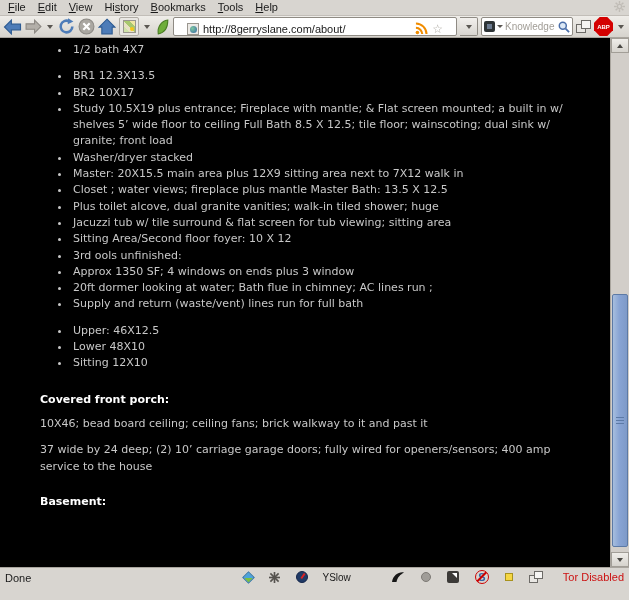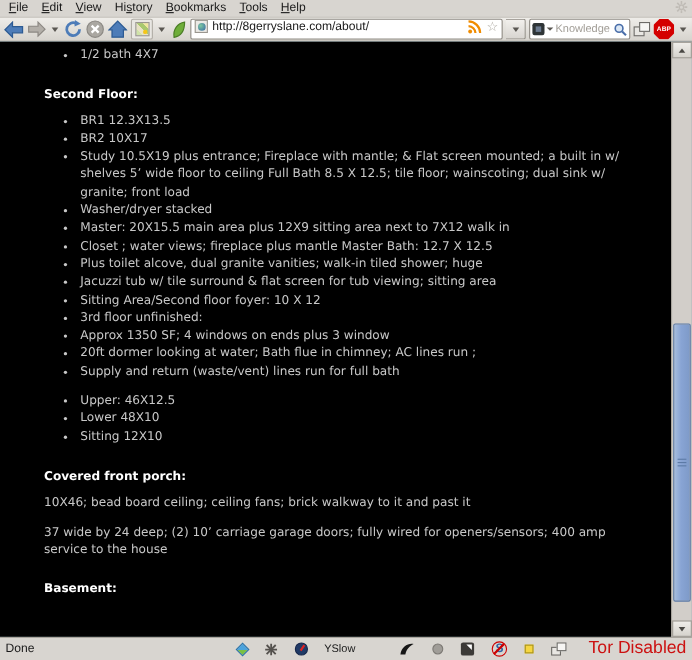--- a/index.html
+++ b/index.html
@@ -24,21 +24,21 @@
   }
   .tbtn { display:flex; align-items:center; justify-content:center; height:20px; }
   .chev { width:0; height:0; border-left:3.5px solid transparent; border-right:3.5px solid transparent; border-top:4px solid #5a5752; margin:0 2px; }
   .map-btn { border:1px solid #b0aca5; border-radius:2px; background:#e9e7e3; width:20px; height:19px; }
   .mosaic { width:13px; height:13px; border:1px solid #9a968f; background:
     linear-gradient(45deg,#cfe3a8 25%,#e8e2c4 25% 50%,#a8c86e 50% 75%,#f0e6a0 75%); position:relative; }
   .mosaic::after { content:""; position:absolute; right:1px; bottom:1px; width:4px; height:4px; background:#f5c518; border-radius:50%; }
   
   .urlbar {
     flex:1; height:19px; background:#fff; border:1px solid #8f8b84; border-radius:2px;
-    display:flex; align-items:flex-start; padding:0 3px; gap:4px; min-width:0;
+    display:flex; align-items:flex-end; padding:0 13px; gap:4px; min-width:0;
   }
   .urlbar input {
     flex:1; border:none; outline:none; font-family:"Liberation Sans",sans-serif;
     font-size:11px; color:#1a1a1a; background:transparent; min-width:0; padding:0;
   }
   .favicon { width:12px; height:12px; border:1px solid #9a968f; background:#eceae6; display:flex; align-items:center; justify-content:center; flex:none; }
   .favicon i { width:7px; height:7px; border-radius:50%; background:radial-gradient(circle at 35% 35%, #7ec8a0, #3465a4); display:block; }
   .star { color:#b0aca4; font-size:12px; line-height:12px; flex:none; }
   .dropbtn {
     width:18px; height:19px; border:1px solid #8f8b84; border-left:none; border-radius:0 2px 2px 0;
@@ -82,37 +82,37 @@
   .tri-down { width:0;height:0;border-left:3.5px solid transparent;border-right:3.5px solid transparent;border-top:4.5px solid #4a4844; }
   .sb-thumb {
     position:absolute; left:1px; width:16px; top:256px; height:253px;
     background:linear-gradient(90deg,#a7bede,#88a4d4 45%,#7e9ac8); border:1px solid #5c7aa6; border-radius:2px;
   }
   .sb-grip { position:absolute; left:3px; right:3px; top:50%; margin-top:-4px; }
   .sb-grip span { display:block; height:1px; background:#5c7aa6; margin-bottom:2px; }
   
   .statusbar {
     height:21px; background:#d8d5d0; border-top:1px solid #a9a59e;
-    display:flex; align-items:center; font-size:11px; color:#1a1a1a; padding:4px 5px;
+    display:flex; align-items:flex-end; font-size:11px; color:#1a1a1a; padding:16px 5px;
   }
   .status-left { flex:1; }
   .status-icons { display:flex; align-items:center; gap:16px; }
   .diamond { width:9px; height:9px; transform:rotate(45deg); background:linear-gradient(135deg,#4aa3dd 50%,#79c143 50%); border:1px solid #2a72a8; }
   .yslow-ic { width:12px; height:12px; border-radius:50%; background:#203a66; position:relative; border:1px solid #15264a; }
   .yslow-ic::after { content:""; position:absolute; left:5px; top:1px; width:2px; height:6px; background:#d22; transform:rotate(35deg); }
   .yslow-lbl { font-size:10px; color:#1a1a1a; margin-left:-1px; }
   .gcircle { width:10px; height:10px; border-radius:50%; background:#a09d98; border:1px solid #7d7a75; }
   .dsq { width:12px; height:12px; background:#3c3a37; border-radius:2px; position:relative; }
   .dsq::after { content:""; position:absolute; right:2px; top:2px; width:0; height:0; border-top:5px solid #fff; border-left:5px solid transparent; }
   .noscript { position:relative; width:14px; height:14px; display:flex; align-items:center; justify-content:center; }
   .noscript b { color:#3465a4; font-size:11px; line-height:11px; font-weight:bold; }
   .noscript::before { content:""; position:absolute; inset:0; border:1.5px solid #cc0000; border-radius:50%; }
   .noscript::after { content:""; position:absolute; left:0; top:6px; width:13px; height:1.5px; background:#cc0000; transform:rotate(-45deg); }
   .ysq { width:8px; height:8px; background:#f5d642; border:1px solid #a8921d; }
-  .tor { color:#cc1111; font-size:16px; margin-left:4px; }
+  .tor { color:#cc1111; font-size:11px; margin-left:4px; }
   .gap8 { width:8px; }
   svg { display:block; }
 </style>
 </head>
 <body>
 
 <div class="window">
 
   <div class="menubar">
     <span class="throbber">
@@ -215,32 +215,31 @@
     <span class="tbtn abp">ABP</span>
     <span class="chev"></span>
   </div>
 
   <div class="content">
     <div class="page">
       <ul>
           <li>1/2 bath 4X7</li>
         </ul>
 
-      <h4>Second Floor:</h4>
       <ul>
           <li>BR1 12.3X13.5</li>
           <li>BR2 10X17</li>
           <li>Study 10.5X19 plus entrance; Fireplace with mantle; &amp; Flat screen mounted; a built in w/ shelves 5’ wide floor to ceiling Full Bath 8.5 X 12.5; tile floor; wainscoting; dual sink w/ granite; front load</li>
           <li>Washer/dryer stacked</li>
           <li>Master: 20X15.5 main area plus 12X9 sitting area next to 7X12 walk in</li>
-          <li>Closet ; water views; fireplace plus mantle Master Bath: 12.7 X 12.5</li>
+          <li>Closet ; water views; fireplace plus mantle Master Bath: 13.5 X 12.5</li>
           <li>Plus toilet alcove, dual granite vanities; walk-in tiled shower; huge</li>
           <li>Jacuzzi tub w/ tile surround &amp; flat screen for tub viewing; sitting area</li>
           <li>Sitting Area/Second floor foyer: 10 X 12</li>
-          <li>3rd floor unfinished:</li>
+          <li>3rd ools unfinished:</li>
           <li>Approx 1350 SF; 4 windows on ends plus 3 window</li>
           <li>20ft dormer looking at water; Bath flue in chimney; AC lines run ;</li>
           <li>Supply and return (waste/vent) lines run for full bath</li>
         </ul>
 
       <ul>
           <li>Upper: 46X12.5</li>
           <li>Lower 48X10</li>
           <li>Sitting 12X10</li>
         </ul>

